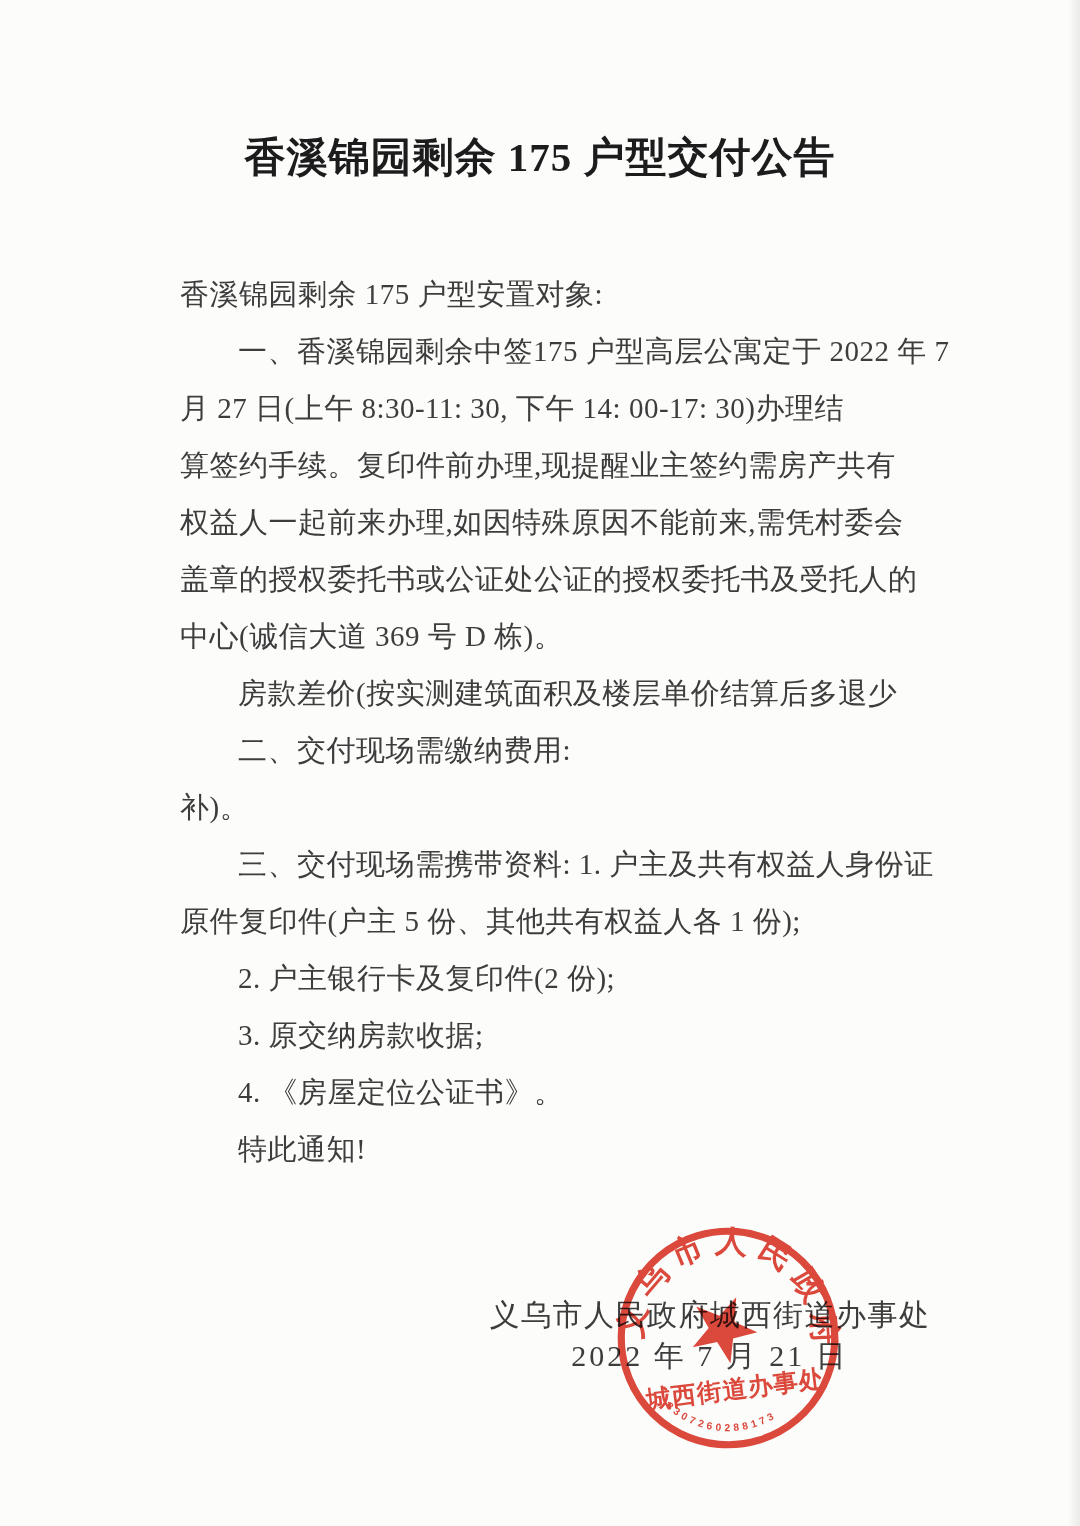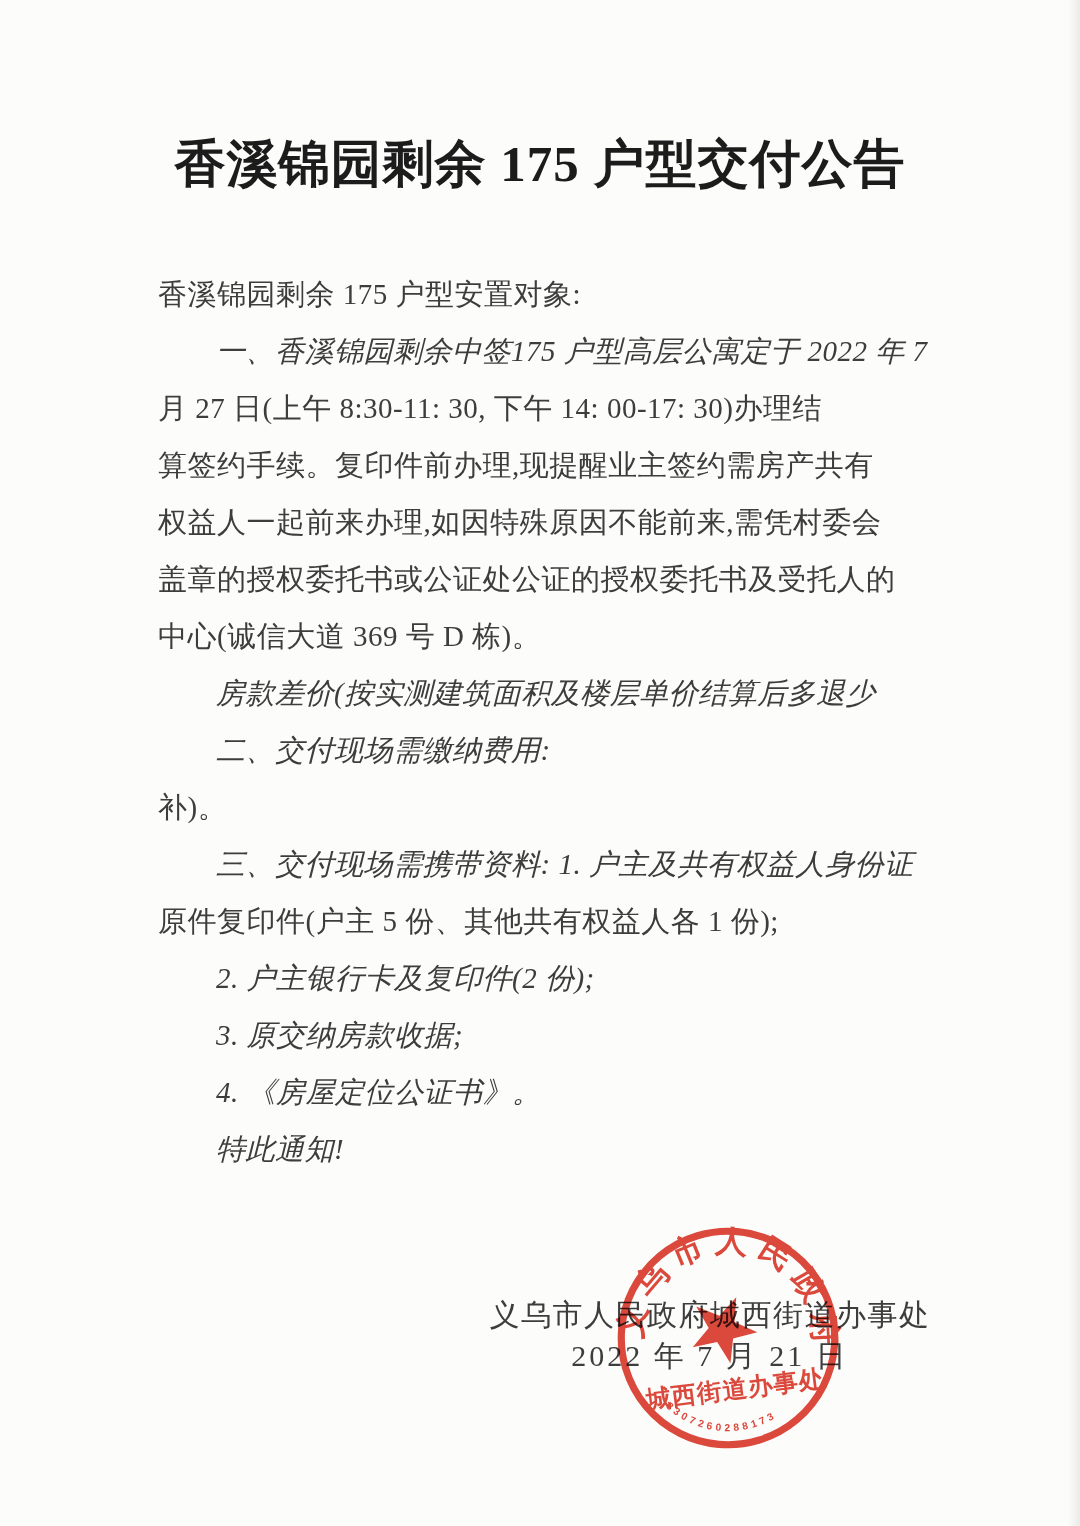--- a/index.html
+++ b/index.html
@@ -12,34 +12,34 @@
     font-family:"Liberation Serif","DejaVu Serif",serif;
   }
   .page-edge {
     position:absolute; right:0; top:0; bottom:0; width:12px;
     background:linear-gradient(to left, rgba(0,0,0,0.07), rgba(0,0,0,0));
     pointer-events:none;
   }
   .title {
     position:absolute; top:130px; left:0; right:0;
     text-align:center;
-    font-size:51px; font-weight:bold;
+    font-size:41px; font-weight:bold;
     color:#1c1c1c;
     letter-spacing:1px;
   }
   .body-block {
-    position:absolute; left:158px; top:266px; width:770px;
+    position:absolute; left:180px; top:266px; width:770px;
   }
   .doc-line {
     height:57px; line-height:57px;
     font-size:29px; color:#3d3d3d;
     letter-spacing:0.5px;
     white-space:nowrap;
   }
-  .doc-line.indent { padding-left:58px;font-style:italic; }
+  .doc-line.indent { padding-left:58px; }
   .sig-block {
     position:absolute; left:420px; top:1295px; width:580px;
     text-align:center; color:#3d3d3d;
   }
   .sig-org  { font-size:30px; letter-spacing:1.5px; }
   .sig-date { font-size:30px; letter-spacing:3px; }
   .stamp-wrap {
     position:absolute; left:610px; top:1220px;
     width:236px; height:236px;
     transform:rotate(5deg);

